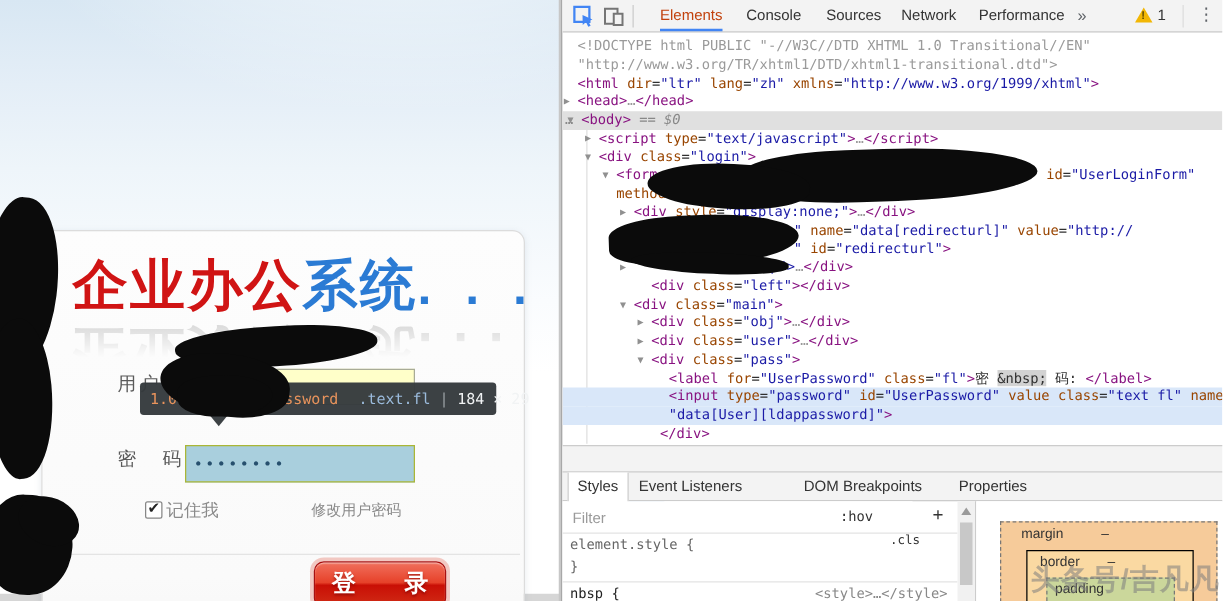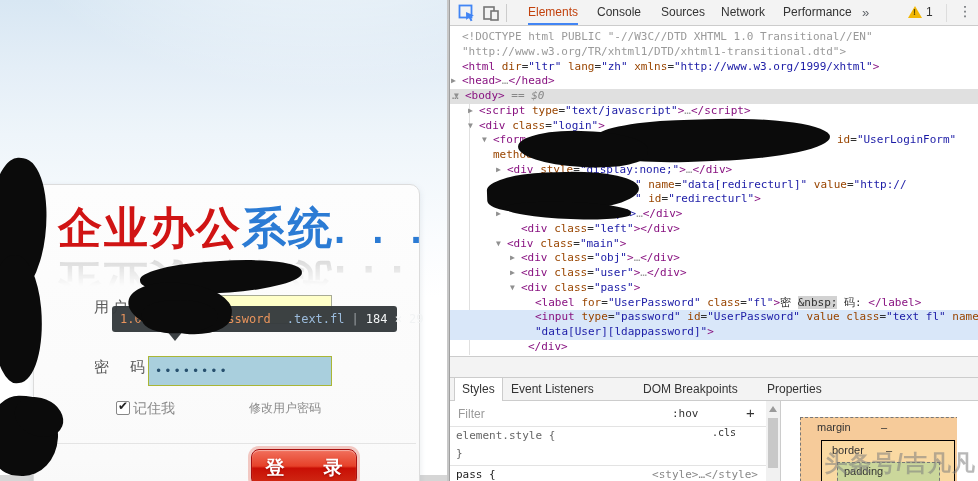--- a/index.html
+++ b/index.html
@@ -135,21 +135,21 @@
   .rule-sep { border-top:1px solid #e3e3e3; margin-top:2px; }
   .style-link { position:absolute; right:8px; color:#888; cursor:pointer; }
   .sel-body { color:#222; }
 
   .styles-scrollbar { position:absolute; left:316px; top:0; width:14px; height:80px; background:#f1f1f1; }
   .sb-up { position:absolute; left:3px; top:5px; width:0; height:0; border-left:4px solid transparent; border-right:4px solid transparent; border-bottom:6px solid #9a9a9a; }
   .sb-thumb { position:absolute; left:2px; top:17px; width:10px; height:50px; background:#c8c8c8; }
   .styles-vsep { position:absolute; left:330px; top:0; width:1px; height:80px; background:#ccc; }
 
   
-  .boxmodel-pane { position:absolute; left:331px; top:0; width:176px; height:80px; background:#fff; overflow:hidden; }
+  .boxmodel-pane { position:absolute; left:331px; top:0; width:197px; height:80px; background:#fff; overflow:hidden; }
   .bm-margin { position:absolute; left:19px; top:16px; width:174px; height:80px; background:#f6cb9a; border:1px dashed #777; font-size:11px; color:#333; }
   .bm-margin-label { position:absolute; left:16px; top:3px; }
   .bm-margin-dash { position:absolute; left:80px; top:3px; }
   .bm-border { position:absolute; left:20px; top:22px; width:134px; height:60px; background:#fad9a2; border:1px solid #000; }
   .bm-border-label { position:absolute; left:10px; top:3px; }
   .bm-border-dash { position:absolute; left:64px; top:3px; }
   .bm-padding { position:absolute; left:15px; top:21px; width:103px; height:40px; background:#cbd79b; border:1px dashed #777; }
   .bm-padding-label { position:absolute; left:6px; top:2px; }
 
   .watermark { position:absolute; right:2px; bottom:2px; z-index:9; font-size:23px; font-weight:bold;
@@ -263,21 +263,21 @@
         <div class="filter-row">
           <span class="filter-text">Filter</span>
           <span class="hov-btn">:hov</span>
           <span class="cls-btn">.cls</span>
           <span class="add-btn">+</span>
         </div>
         <div class="rules">
           <div class="rule-line">element.style {</div>
           <div class="rule-line">}</div>
           <div class="rule-sep"></div>
-          <div class="rule-line"><span class="sel-body">pass {</span><span class="style-link">&lt;style&gt;…&lt;/style&gt;</span></div>
+          <div class="rule-line"><span class="sel-body">nbsp {</span><span class="style-link">&lt;style&gt;…&lt;/style&gt;</span></div>
         </div>
       </div>
       <div class="styles-scrollbar">
         <div class="sb-up"></div>
         <div class="sb-thumb"></div>
       </div>
       <div class="styles-vsep"></div>
       <div class="boxmodel-pane">
         <div class="bm-margin">
           <span class="bm-margin-label">margin</span>

